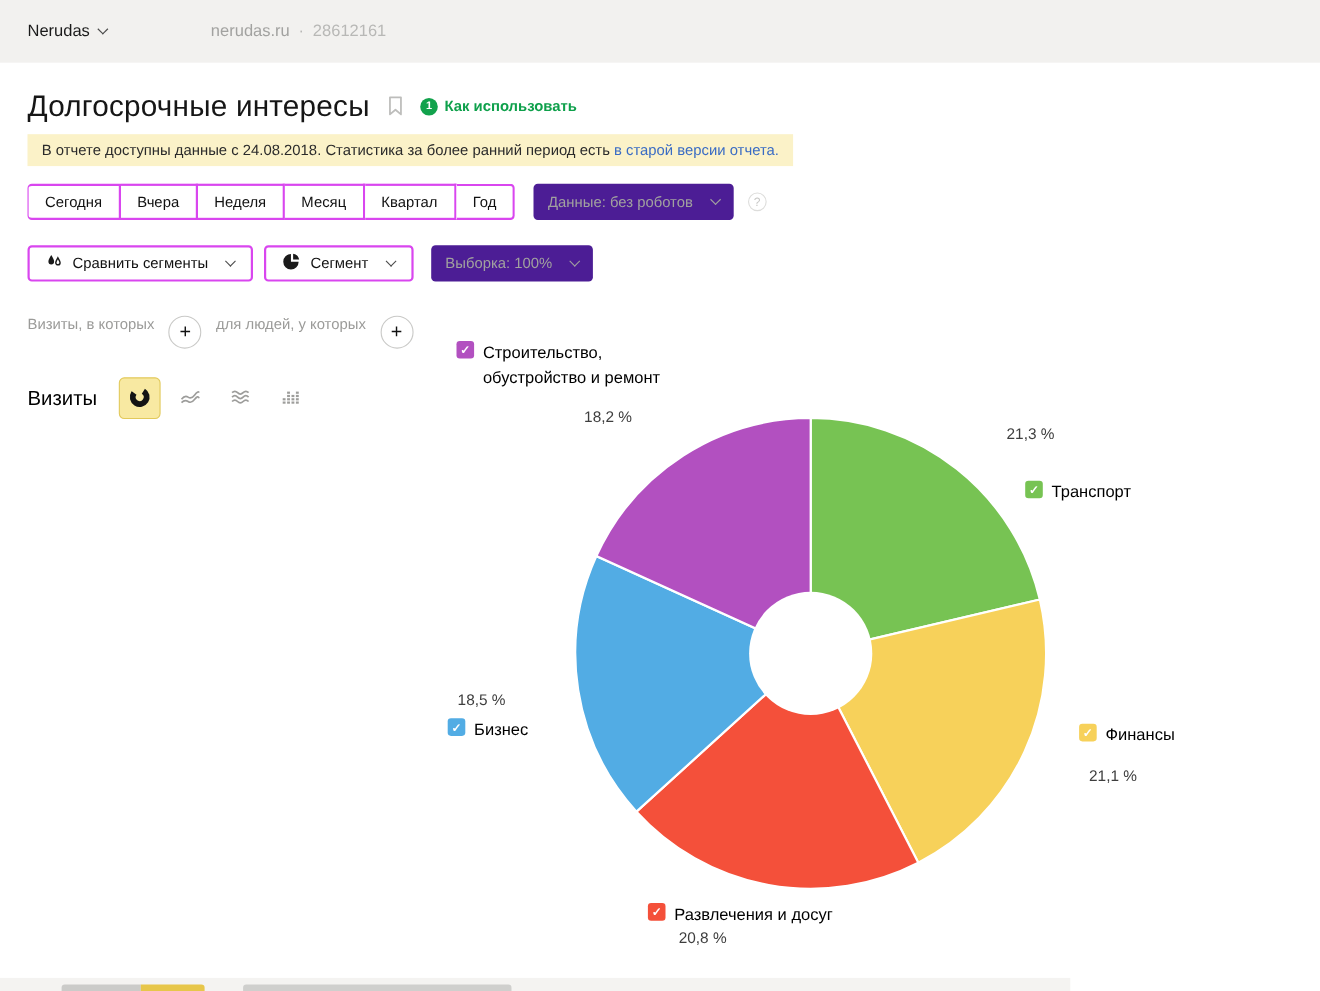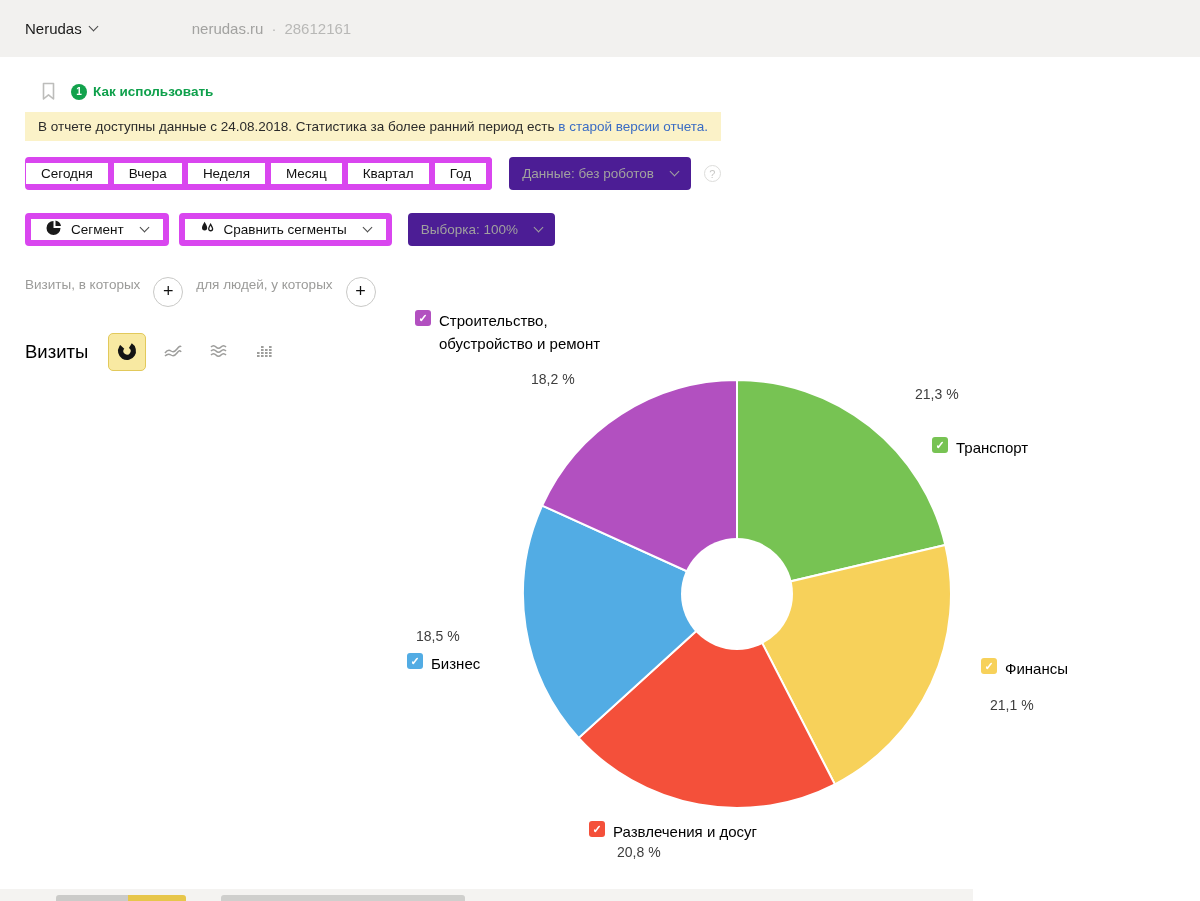--- a/index.html
+++ b/index.html
@@ -38,21 +38,21 @@
   .banner {
     margin: 10px 25px 0; width: fit-content;
     background: #fbf2c8; padding: 7px 13px;
     font-size: 13.5px; color: #2b2b2b;
   }
   .banner a { color: #3a6cc4; text-decoration: none; cursor: pointer; }
   
   .toolbar { display: flex; align-items: center; margin: 16px 25px 0; gap: 17px; }
   .toolbar.second { margin-top: 23px; gap: 10px; }
   .btn {
-    height: 33px; background: #fff; border: 6px solid #d946ef; border-radius: 4px;
+    height: 33px; background: #fff; border: 2px solid #d946ef; border-radius: 4px;
     font-size: 13.5px; color: #111; padding: 0 15px; display: flex; align-items: center; gap: 9px;
     font-family: inherit; cursor: pointer; white-space: nowrap;
   }
   .btn-group { display: flex; }
   .btn-group .btn { border-radius: 0; border-left-width: 0; }
   .btn-group .btn:first-child { border-radius: 4px 0 0 4px; border-left-width: 1px; }
   .btn-group .btn:last-child { border-radius: 0 4px 4px 0; }
   .pill {
     height: 33px; background: #4c1d95; border: none; border-radius: 4px;
     color: #a1a19f; font-size: 13.5px; padding: 0 13px; display: flex; align-items: center; gap: 9px;
@@ -116,20 +116,21 @@
     <span class="chev"></span>
   </div>
   <div class="site-info">
     <span>nerudas.ru</span>
     <span class="site-id">·</span>
     <span class="site-id">28612161</span>
   </div>
 </div>
 
 <div class="title-row">
+  <h1 class="page-title">Долгосрочные интересы</h1>
   <span class="bookmark">
     <svg width="17" height="21" viewBox="0 0 17 21">
         <path d="M3.5 2.5h10v15.5l-5-4.2-5 4.2z" fill="none" stroke="#bdbdbb" stroke-width="1.6" stroke-linejoin="round"></path>
       </svg>
   </span>
   <span class="help-link">
     <span class="help-badge">1</span>
     <span class="help-text">Как использовать</span>
   </span>
 </div>
@@ -151,36 +152,36 @@
   <button class="pill">
     <span>Данные: без роботов</span>
     <span class="chev"></span>
   </button>
   <span class="qmark">?</span>
 </div>
 
 <div class="toolbar second">
   <button class="btn">
     <span>
+      <svg width="15" height="14" viewBox="0 0 15 14">
+        <path d="M4.6 0.8 C3.3 3.2 2 5 2 6.8 a2.6 2.6 0 0 0 5.2 0 C7.2 5 5.9 3.2 4.6 0.8 Z" fill="#1a1a1a"></path>
+        <path d="M10.6 3.4 C9.6 5.2 8.7 6.5 8.7 7.8 a1.95 1.95 0 0 0 3.9 0 C12.6 6.5 11.6 5.2 10.6 3.4 Z" fill="none" stroke="#1a1a1a" stroke-width="1.3"></path>
+      </svg>
+    </span>
+    <span>Сравнить сегменты</span>
+    <span class="chev"></span>
+  </button>
+  <button class="btn">
+    <span>
       <svg width="16" height="16" viewBox="0 0 16 16">
         <path d="M7.5 8 L7.5 1 A7 7 0 1 0 14.5 8 Z" fill="#1a1a1a"></path>
         <path d="M9.5 6 L9.5 0.6 A7 7 0 0 1 15 6 Z" fill="#1a1a1a"></path>
       </svg>
     </span>
     <span>Сегмент</span>
-    <span class="chev"></span>
-  </button>
-  <button class="btn">
-    <span>
-      <svg width="15" height="14" viewBox="0 0 15 14">
-        <path d="M4.6 0.8 C3.3 3.2 2 5 2 6.8 a2.6 2.6 0 0 0 5.2 0 C7.2 5 5.9 3.2 4.6 0.8 Z" fill="#1a1a1a"></path>
-        <path d="M10.6 3.4 C9.6 5.2 8.7 6.5 8.7 7.8 a1.95 1.95 0 0 0 3.9 0 C12.6 6.5 11.6 5.2 10.6 3.4 Z" fill="none" stroke="#1a1a1a" stroke-width="1.3"></path>
-      </svg>
-    </span>
-    <span>Сравнить сегменты</span>
     <span class="chev"></span>
   </button>
   <button class="pill gap-lg">
     <span>Выборка: 100%</span>
     <span class="chev"></span>
   </button>
 </div>
 
 <div class="filter-row">
   <span>Визиты, в которых</span>

